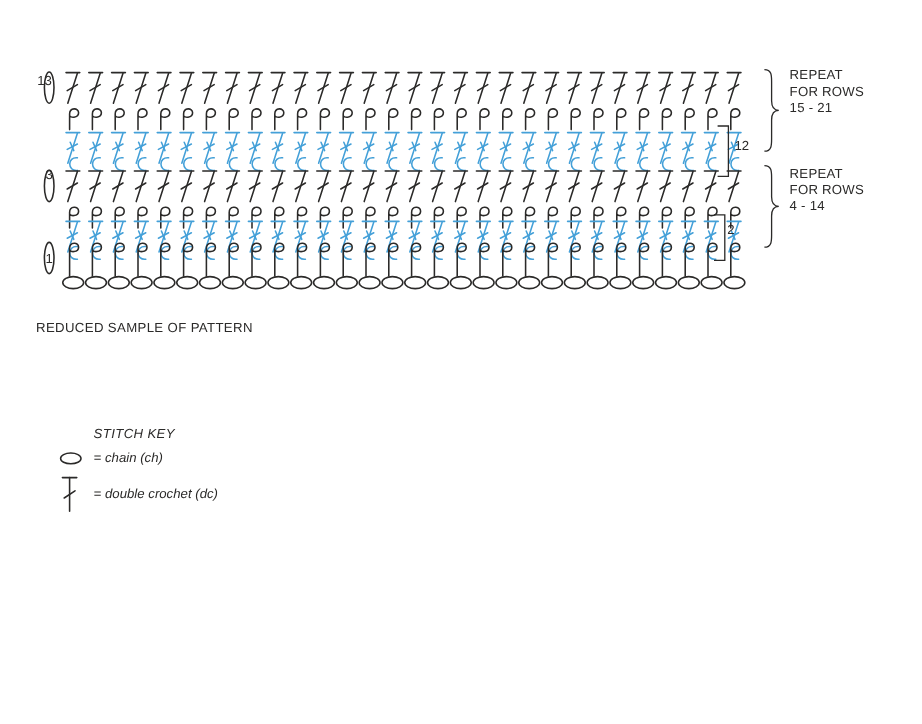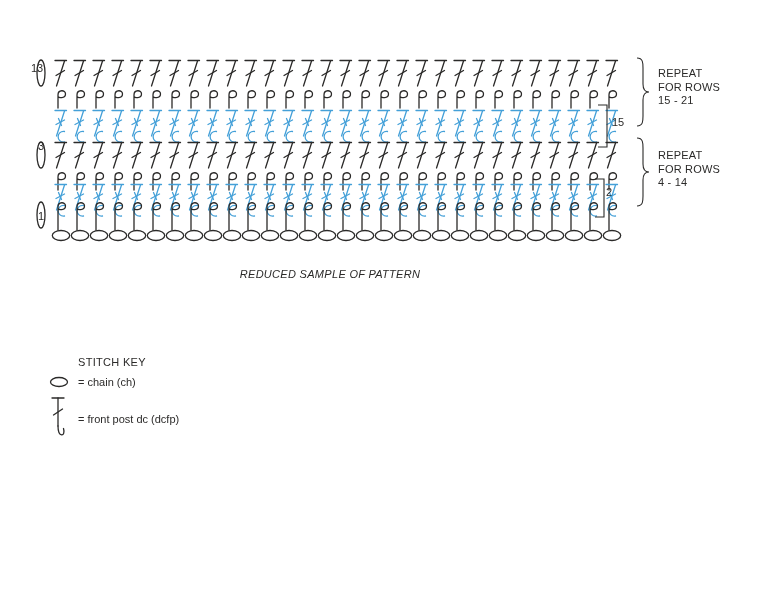--- a/index.html
+++ b/index.html
@@ -17,37 +17,35 @@
     position:absolute;
     font-size:11px;
     color:#2b2a29;
   }
   .repeat{
     position:absolute;
     font-size:11px;
     line-height:13.5px;
     letter-spacing:0.2px;
     color:#2b2a29;
-    margin-top:10px;
   }
   .caption{
     position:absolute;
     left:30px;
     top:268px;
     width:600px;
-    text-align:center;
     font-size:11px;
     letter-spacing:0.3px;
     color:#2b2a29;
-    font-style:italic;
   }
   .stitch-key{
     position:absolute;
     left:46px;
     top:356px;
+    font-style:italic;
   }
   .key-title{
     font-size:11px;
     letter-spacing:0.3px;
     margin-left:32px;
     margin-bottom:8px;
     color:#2b2a29;
   }
   .key-entry{
     display:flex;
@@ -1293,21 +1291,21 @@
         </g>
         <g transform="translate(575,178)">
           <ellipse cx="9" cy="5.5" rx="8.7" ry="5" fill="none" stroke="#2b2a29" stroke-width="1.3"></ellipse>
         </g>
       </g>
     </svg>
 
   <div class="rlabel" style="left:31px; top:62px;">13</div>
   <div class="rlabel" style="left:38px; top:140px;">3</div>
   <div class="rlabel" style="left:38px; top:210px;">1</div>
-  <div class="rlabel" style="left:612px; top:116px;">15</div>
+  <div class="rlabel" style="left:612px; top:116px;">12</div>
   <div class="rlabel" style="left:606px; top:186px;">2</div>
 
   <svg class="abs" style="left:597px; top:104px;" width="12" height="44" viewBox="0 0 12 44">
     <path d="M1,1 L10,1 L10,43 L1,43" fill="none" stroke="#2b2a29" stroke-width="1.1"></path>
   </svg>
   <svg class="abs" style="left:594px; top:178px;" width="12" height="40" viewBox="0 0 12 40">
     <path d="M1,1 L10,1 L10,39 L1,39" fill="none" stroke="#2b2a29" stroke-width="1.1"></path>
   </svg>
 
   <svg class="abs" style="left:636px; top:56px;" width="16" height="72" viewBox="0 0 16 72">
@@ -1336,25 +1334,24 @@
         <div class="key-entry">
           <span class="key-sym">
             <svg width="20" height="12" viewBox="0 0 20 12">
               <ellipse cx="10" cy="6" rx="8.5" ry="4.5" fill="none" stroke="#2b2a29" stroke-width="1.3"></ellipse>
             </svg>
           </span>
           <span class="key-label">= chain (ch)</span>
         </div>
         <div class="key-entry">
           <span class="key-sym">
-            <svg width="18" height="46" viewBox="0 0 18 46">
+            <svg width="18" height="32" viewBox="0 0 18 32">
               <path d="M2,2 L14,2" fill="none" stroke="#2b2a29" stroke-width="1.3" stroke-linecap="round"></path>
               <path d="M8,2 L8,30" fill="none" stroke="#2b2a29" stroke-width="1.3" stroke-linecap="round"></path>
               <path d="M3.5,19 L12.5,13" fill="none" stroke="#2b2a29" stroke-width="1.3" stroke-linecap="round"></path>
-              <path d="M8,30 C8,42 16,41 13.5,32.5" fill="none" stroke="#2b2a29" stroke-width="1.3" stroke-linecap="round"></path>
             </svg>
           </span>
-          <span class="key-label">= front post dc (dcfp)</span>
+          <span class="key-label">= double crochet (dc)</span>
         </div>
       </div>
   </div>
 
 </div>
 
 </body></html>

